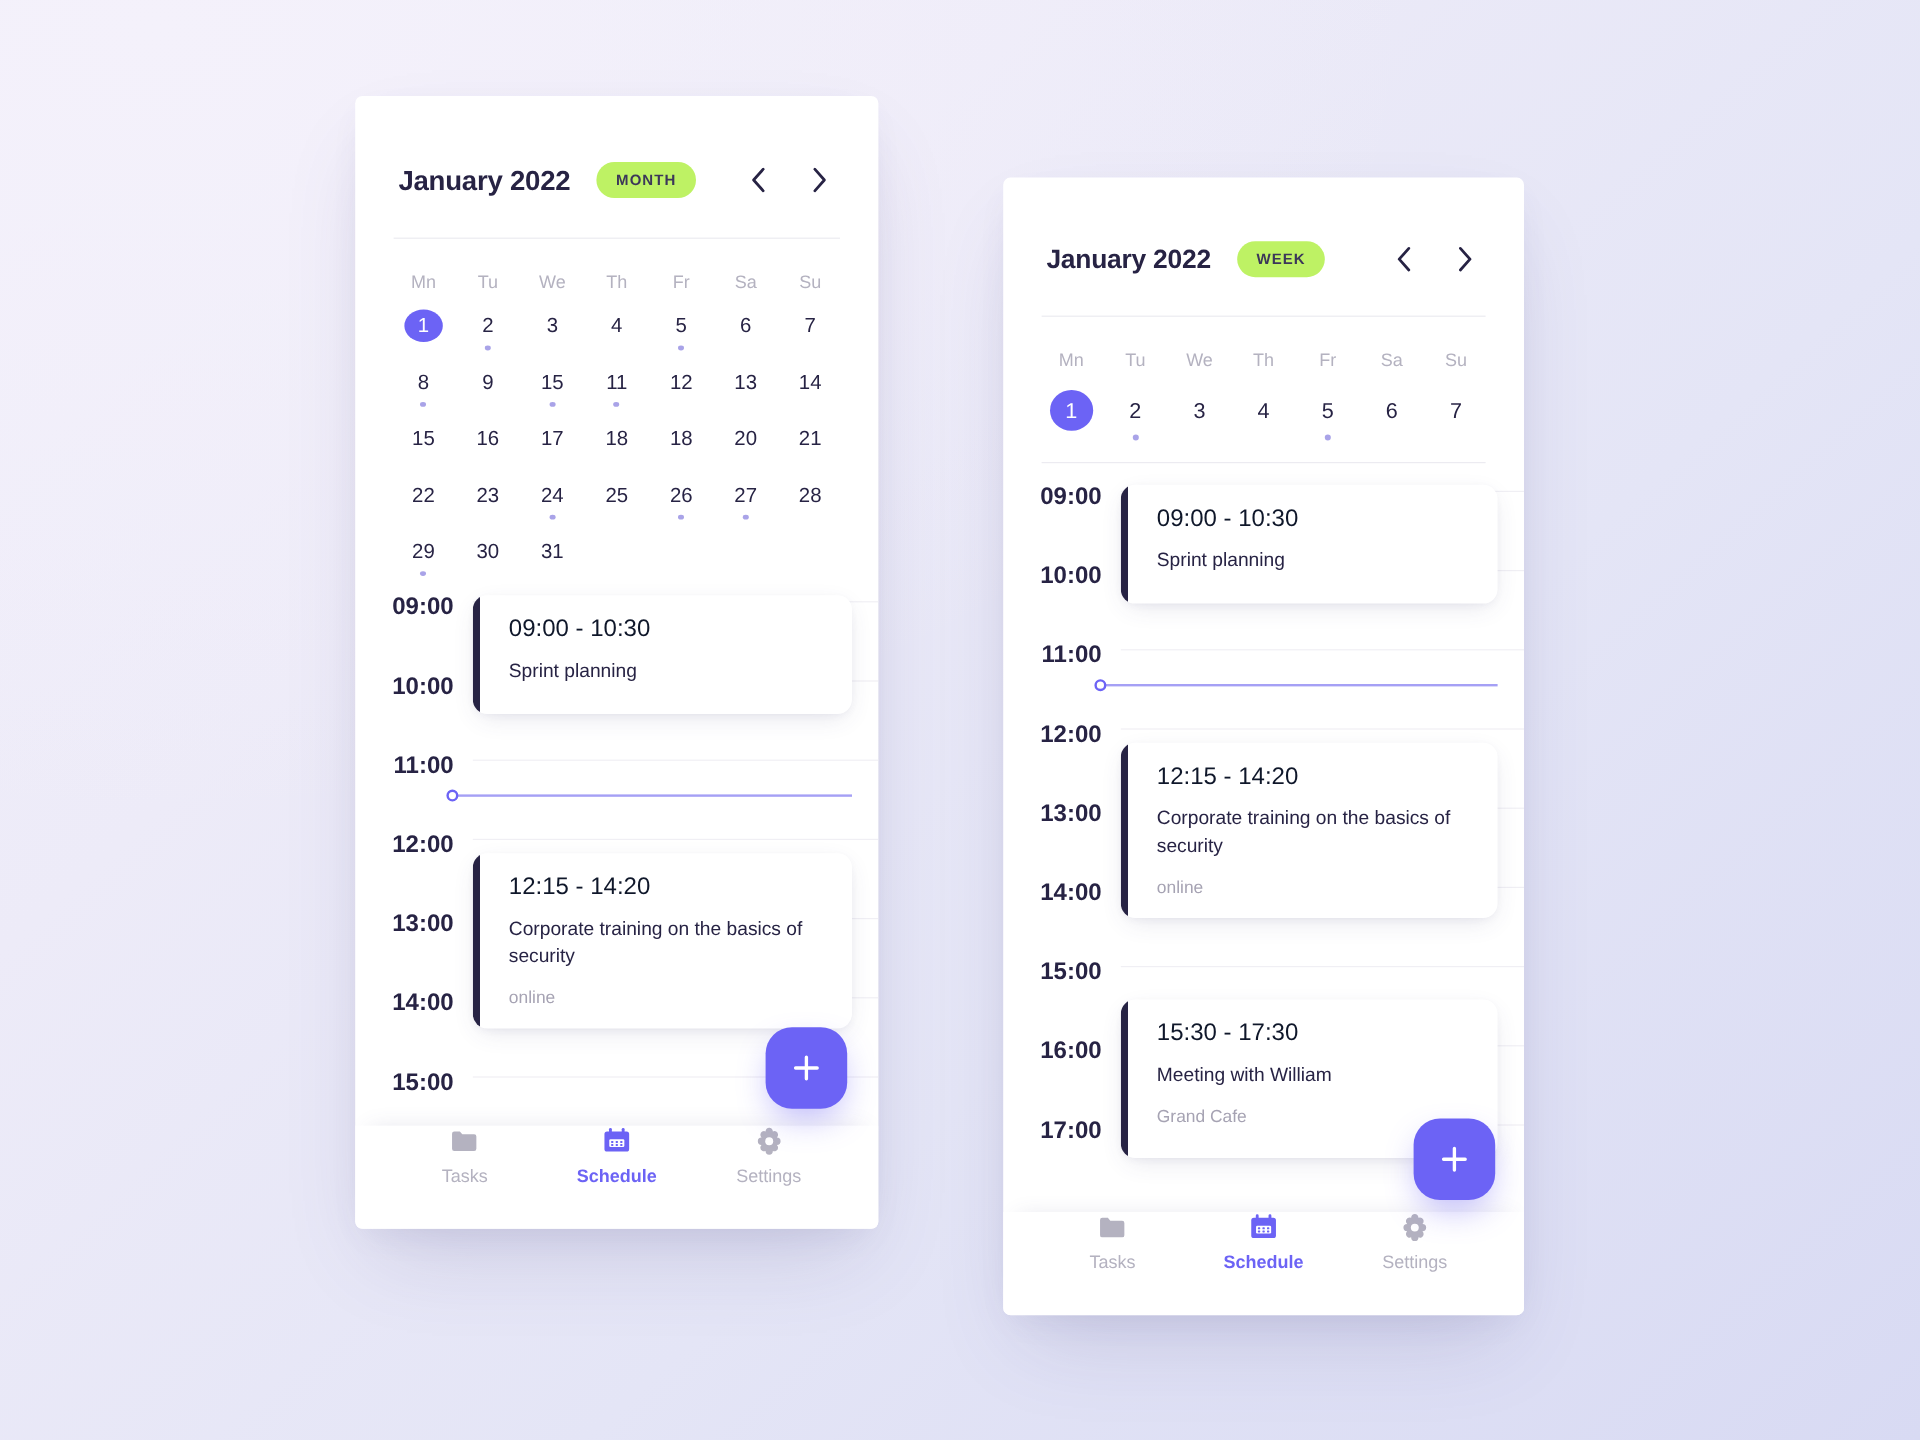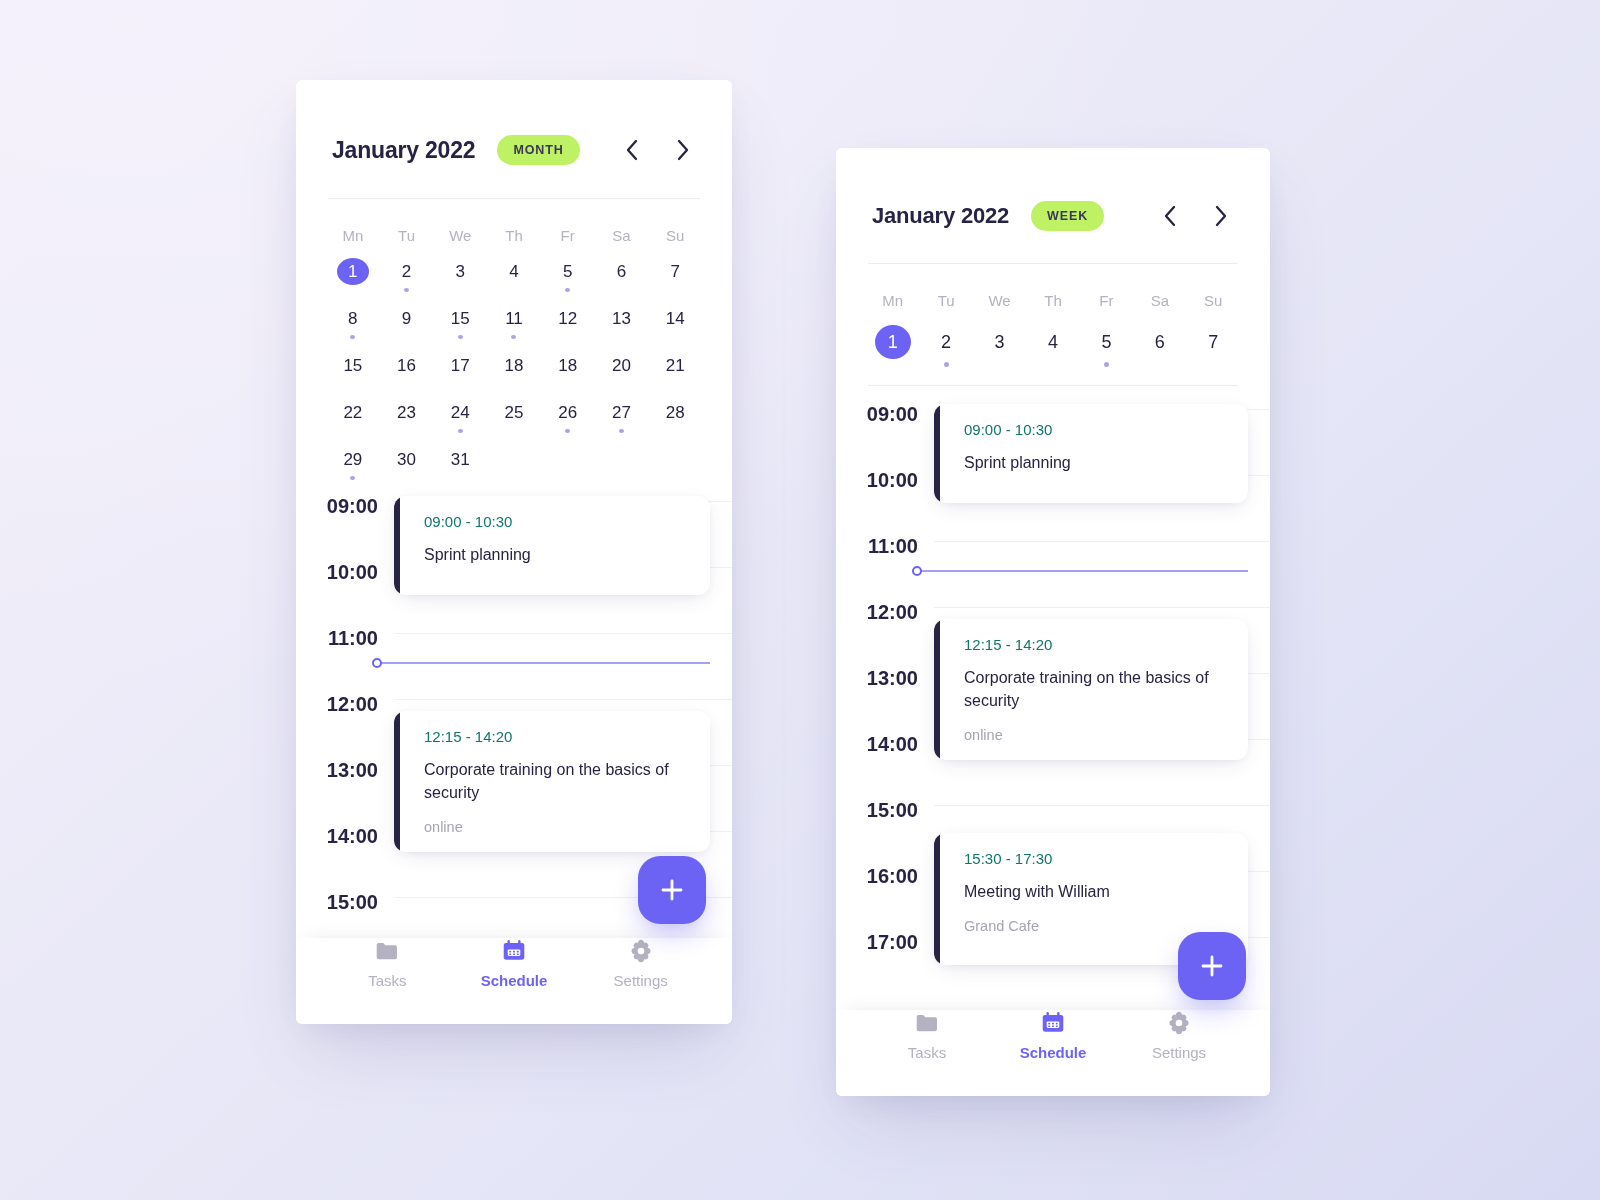--- a/index.html
+++ b/index.html
@@ -205,22 +205,22 @@
   }
   .event-card::before {
     content: "";
     position: absolute;
     left: 0; top: 0; bottom: 0;
     width: 6px;
     background: #272344;
     border-radius: 3px 0 0 3px;
   }
   .event-time {
-    font-size: 15px;
-    color: #0f766e;
+    font-size: 20px;
+    color: #0f172a;
     line-height: 1;
     margin-bottom: 14px;
   }
   .event-title {
     font-size: 16px;
     color: #272344;
     font-weight: 500;
     line-height: 1.45;
   }
   .event-place {

